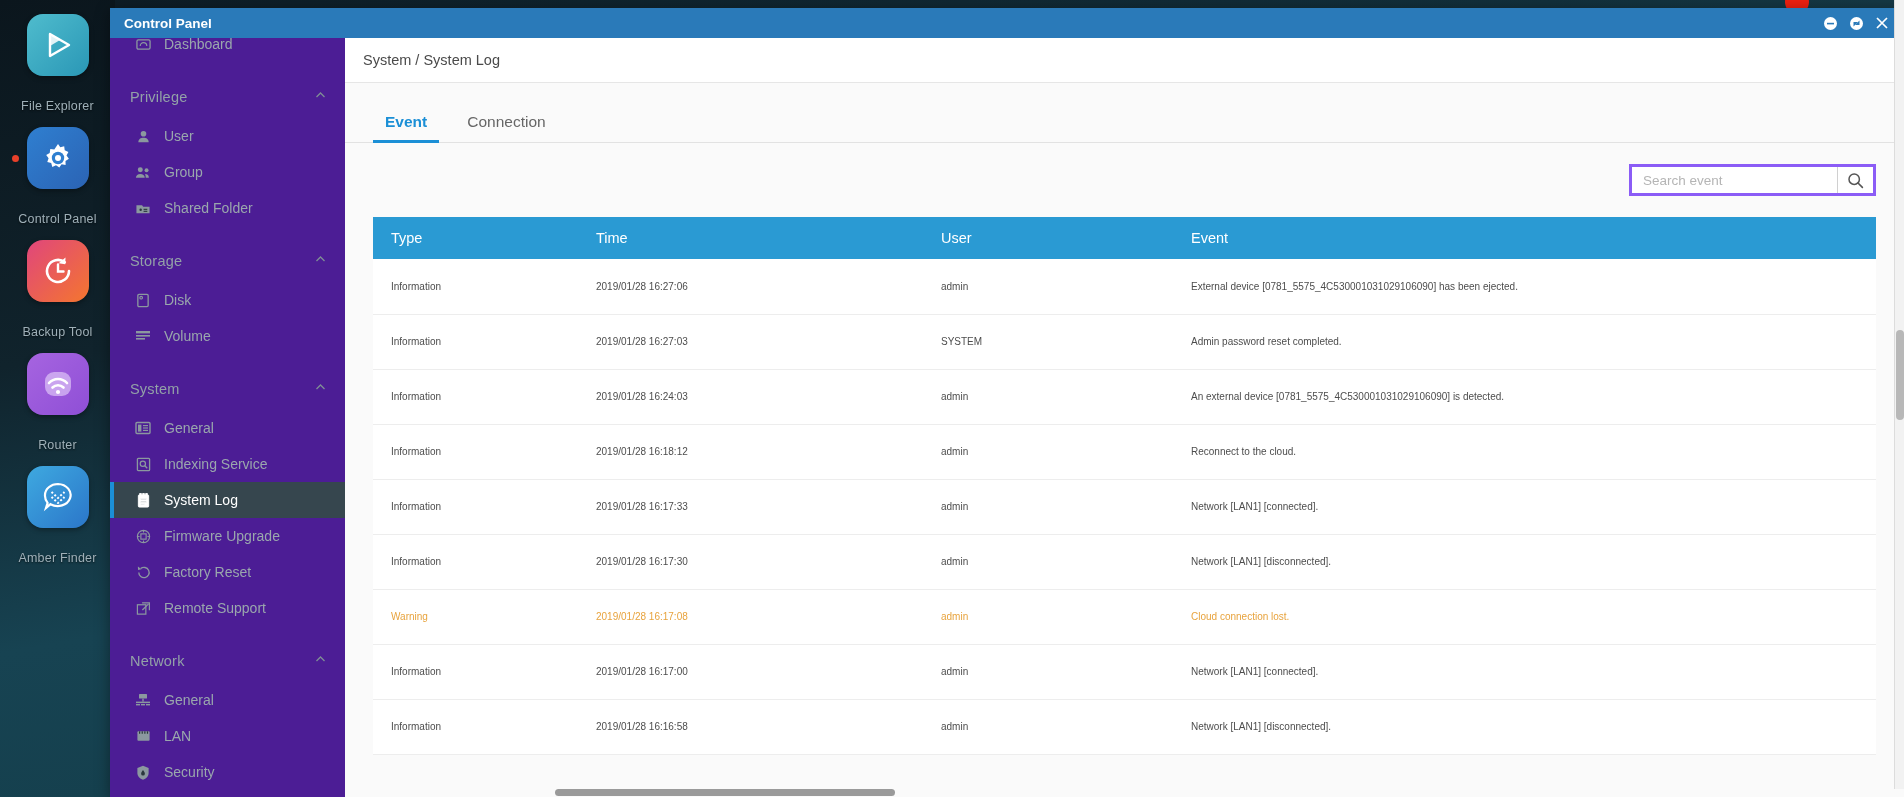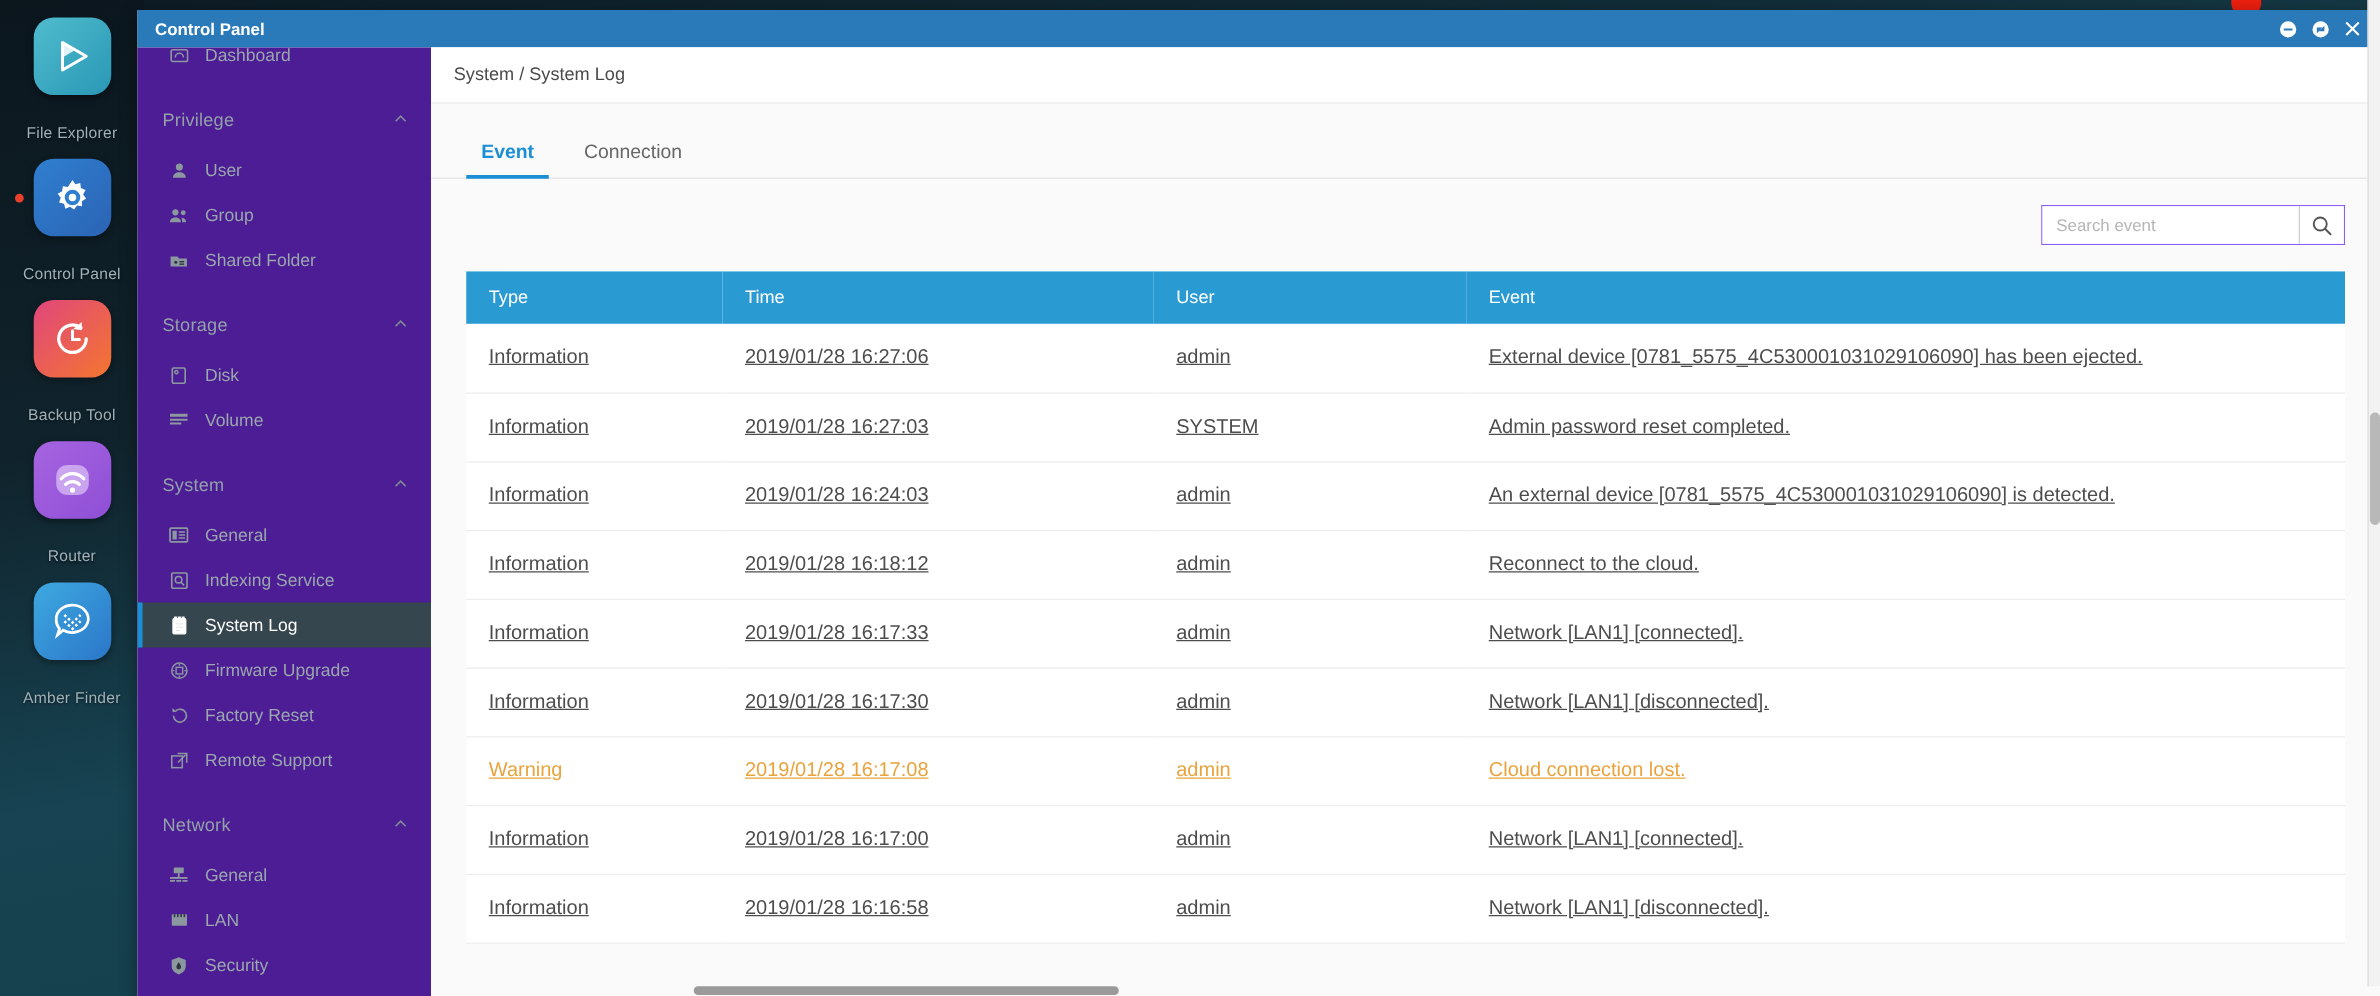--- a/index.html
+++ b/index.html
@@ -109,43 +109,43 @@
     position:relative; cursor:pointer;
   }
   .tab.active{ color:#1b8fd6; font-weight:bold; }
   .tab.active::after{
     content:""; position:absolute; left:0; right:0; bottom:-1px; height:3px; background:#1b8fd6;
   }
   #toolbar{
     height:74px; flex:0 0 74px; display:flex; align-items:center; justify-content:flex-end;
     padding-right:28px;
   }
-  #searchbox{ display:flex; height:32px; border:1px solid #8b5cf6; background:#fff; }
+  #searchbox{ display:flex; height:32px; border:3px solid #8b5cf6; background:#fff; }
   #search-input{
     width:205px; border:none; outline:none; padding:0 11px; font-size:13.5px;
     color:#555; background:#fff; font-family:"Liberation Sans", sans-serif;
   }
   #search-input::placeholder{ color:#b5b5b5; }
   #search-btn{
     width:36px; border-left:1px solid #d0d0d0; background:#fff;
     display:flex; align-items:center; justify-content:center; cursor:pointer;
   }
   #table-wrap{ flex:1; overflow:hidden; padding:0 28px 0 28px; background:#fafafa;border-radius:17px; }
   table{ width:100%; border-collapse:collapse; background:#fff; table-layout:fixed; }
   thead th{
     background:#2a9ad3; color:#fff; font-weight:normal; font-size:14.5px;
     text-align:left; height:42px; padding:0 0 0 18px;
   }
   .c-type{ width:205px; }
   .c-time{ width:345px; }
   .c-user{ width:250px; }
   .c-event{ width:auto; }
   tbody td{
-    height:55px; font-size:16px; color:#4d4d4d; padding:0 0 0 18px;
-    border-bottom:1px solid #ededed; white-space:nowrap; overflow:hidden; text-overflow:ellipsis;text-decoration:underline;
+    height:55px; font-size:10px; color:#4d4d4d; padding:0 0 0 18px;
+    border-bottom:1px solid #ededed; white-space:nowrap; overflow:hidden; text-overflow:ellipsis;
   }
   tr.warning td{ color:#e8a33d; }
 
   
   #v-scroll{
     position:absolute; right:0; top:0; width:10px; height:789px; background:#f2f2f2;
     border-left:1px solid #dcdcdc; z-index:6;
   }
   #v-thumb{ position:absolute; left:1px; top:330px; width:8px; height:90px; background:#b8b8b8; border-radius:4px;}
   #h-scroll{

